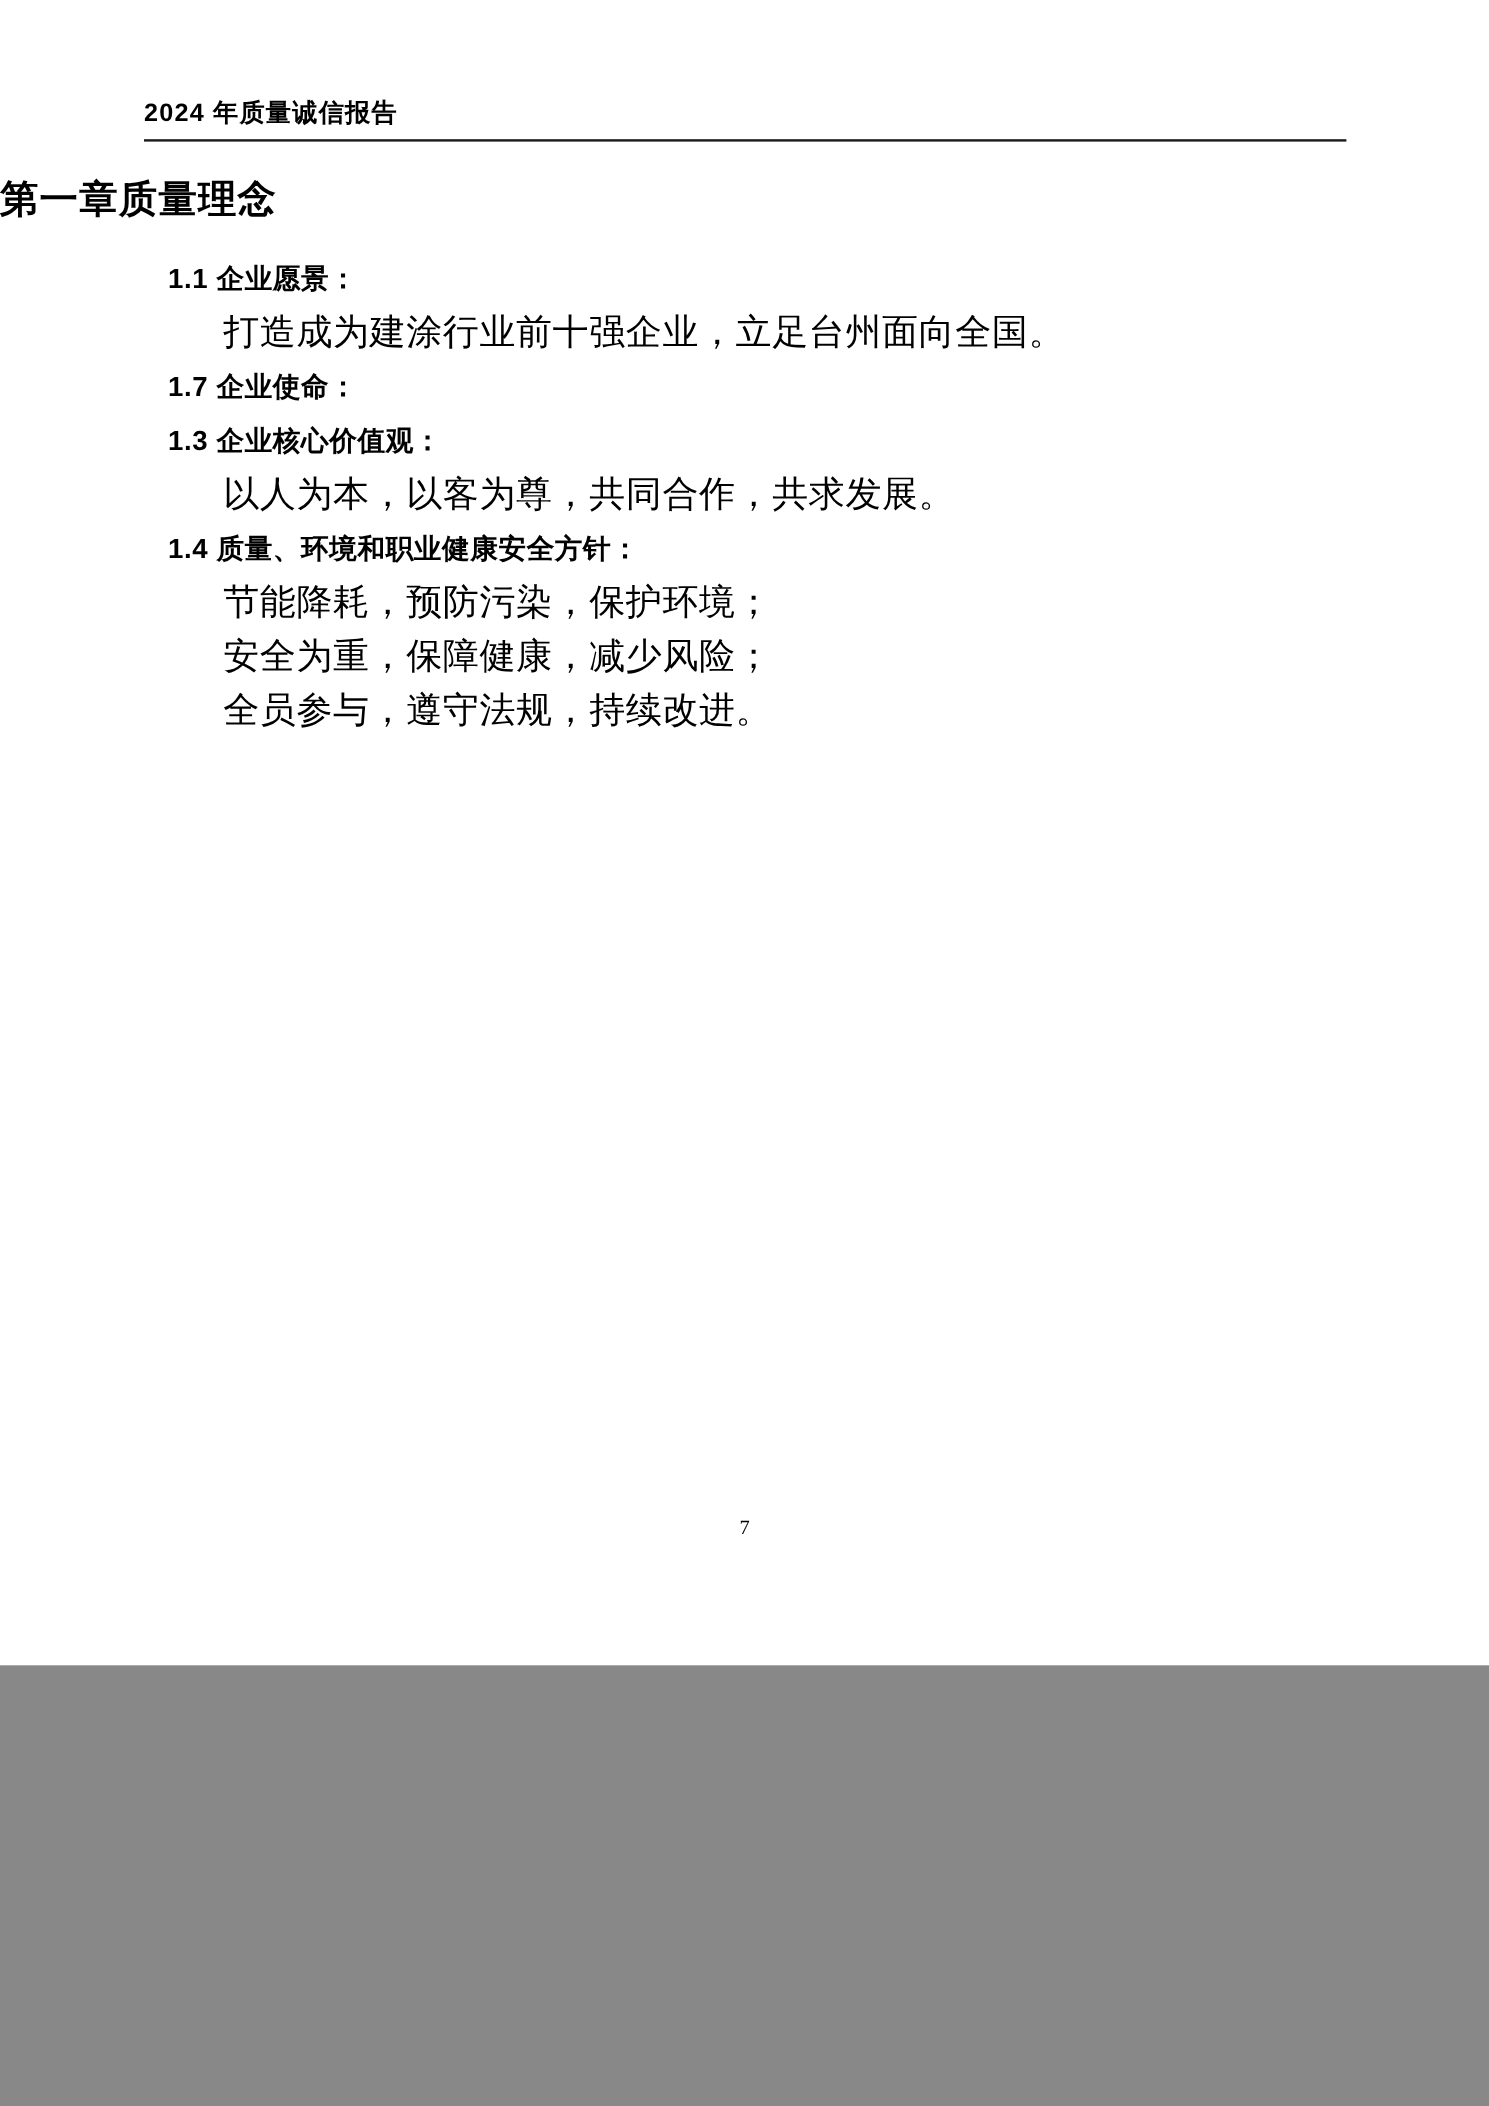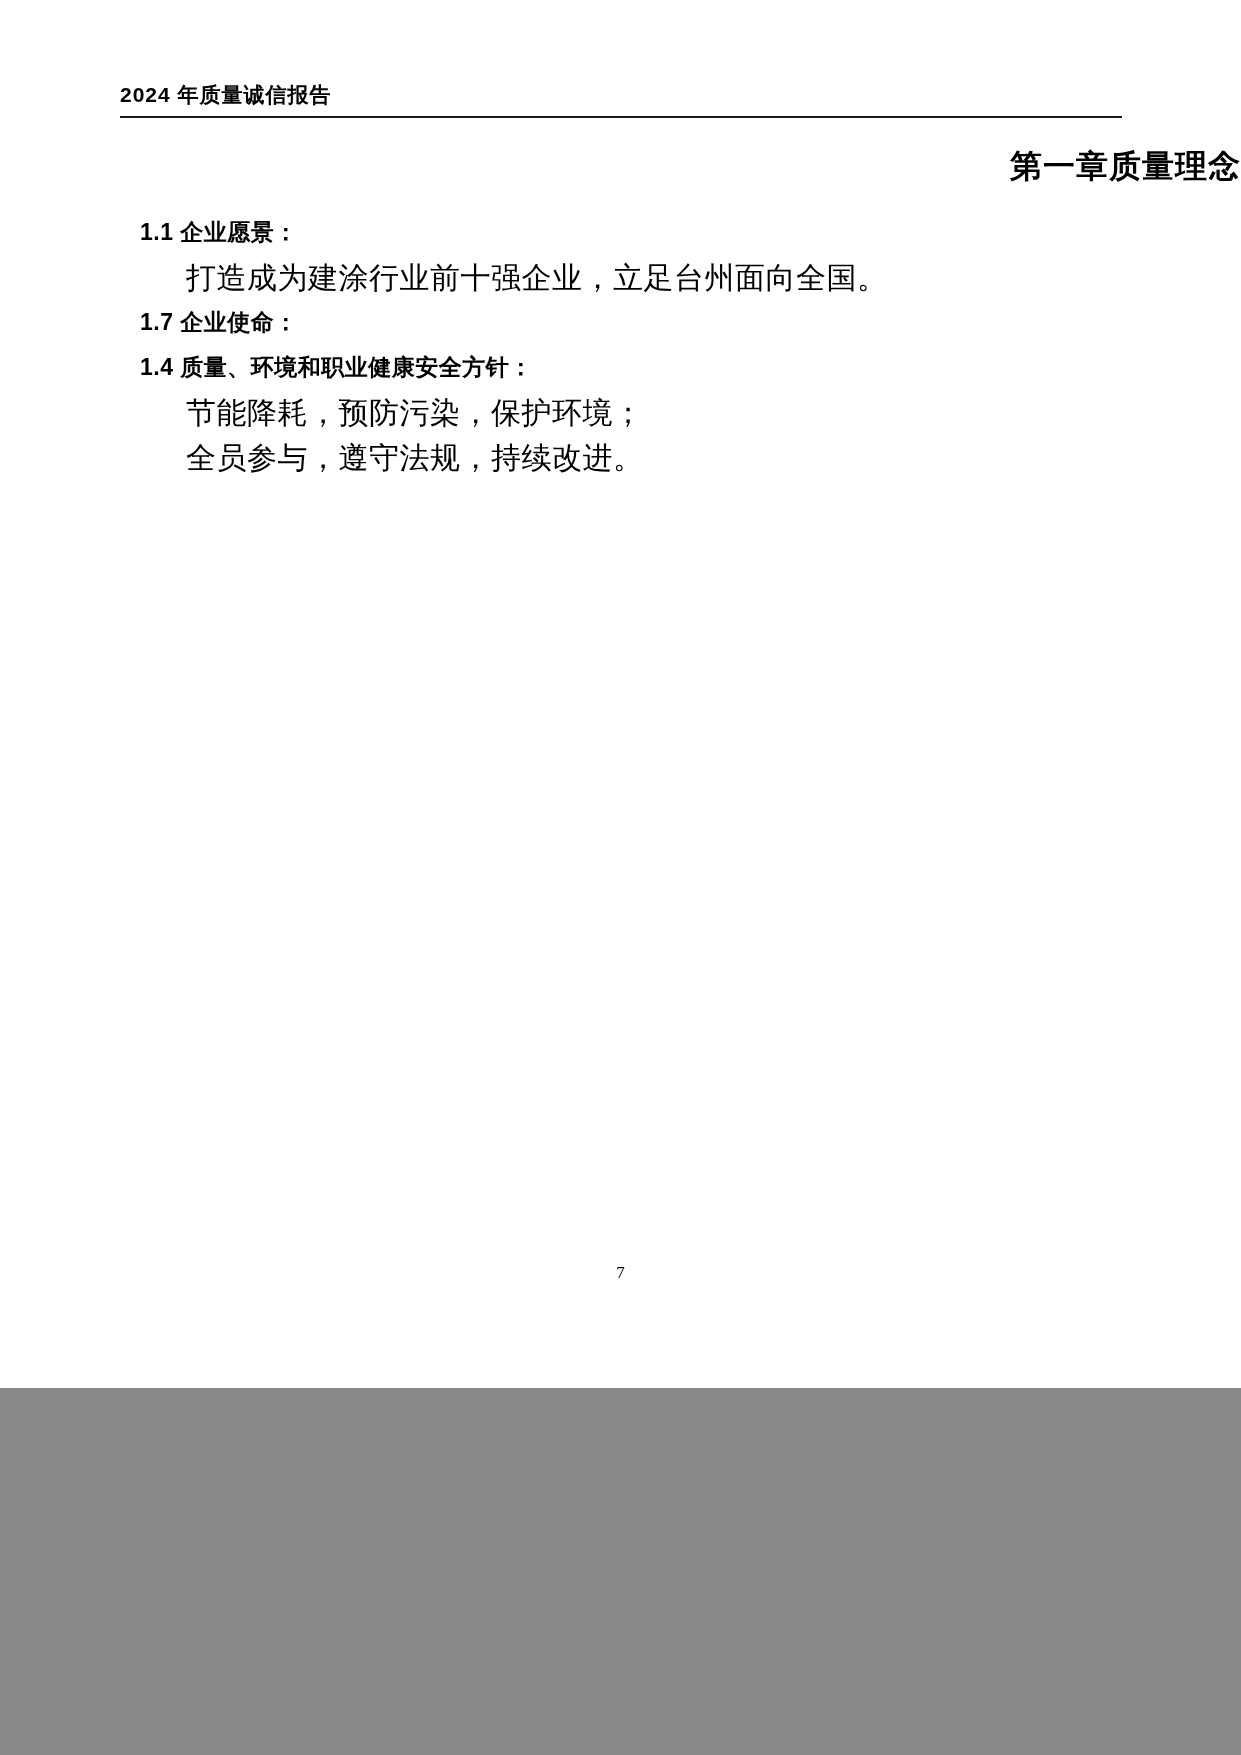--- a/index.html
+++ b/index.html
@@ -27,21 +27,21 @@
     font-weight: bold;
     font-size: 21px;
     line-height: 26px;
     letter-spacing: 1px;
   }
   .chapter-title {
     position: absolute;
     top: 143px;
     left: 0;
     width: 100%;
-    text-align: right;
+    text-align: left;
     font-family: "Liberation Sans", "DejaVu Sans", sans-serif;
     font-weight: bold;
     font-size: 32px;
     line-height: 46px;
     letter-spacing: 1px;
   }
   .content {
     position: absolute;
     top: 210px;
     left: 140px;
@@ -84,24 +84,29 @@
 
     <div>
       <div class="section-heading">1.1 企业愿景：</div>
       <div class="section-paragraph">打造成为建涂行业前十强企业，立足台州面向全国。</div>
     </div>
 
     <div>
       <div class="section-heading">1.7 企业使命：</div>
     </div>
 
+    <div>
+      <div class="section-heading">1.3 企业核心价值观：</div>
+      <div class="section-paragraph">以人为本，以客为尊，共同合作，共求发展。</div>
+    </div>
 
     <div>
       <div class="section-heading">1.4 质量、环境和职业健康安全方针：</div>
       <div class="section-paragraph">节能降耗，预防污染，保护环境；</div>
+      <div class="section-paragraph">安全为重，保障健康，减少风险；</div>
       <div class="section-paragraph">全员参与，遵守法规，持续改进。</div>
     </div>
 
   </div>
 
   <div class="page-number">7</div>
 
 </div>
 
 </body></html>

